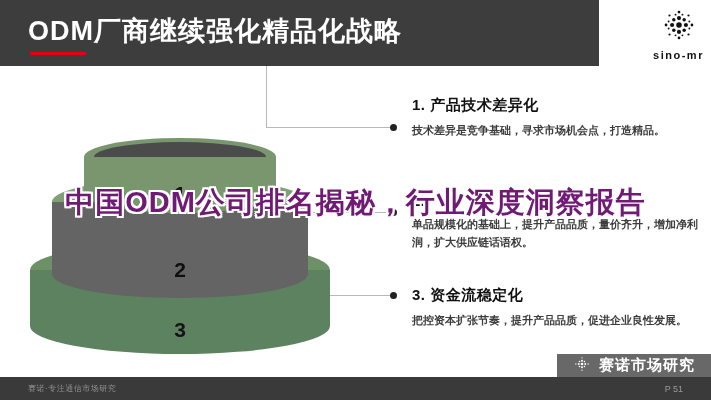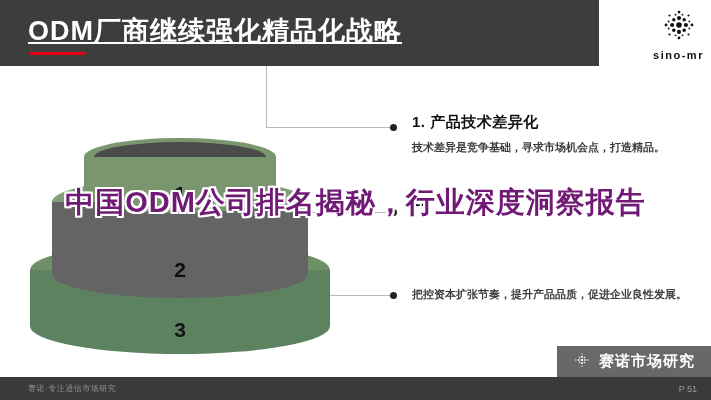--- a/index.html
+++ b/index.html
@@ -13,21 +13,20 @@
 
   
   .header {
     position:absolute; top:0; left:0; right:0; height:66px;
     background:#3d3d3d;
   }
   .header-title {
     position:absolute; left:28px; top:13px;
     font-size:27px; font-weight:bold; color:#ffffff; letter-spacing:1px;
     white-space:nowrap;
-    text-decoration:underline;
   }
   .header-underline {
     position:absolute; left:30px; top:52px; width:56px; height:3px;
     background:#e60012;
   }
   .logo-panel {
     position:absolute; right:0; top:0; width:112px; height:66px;
     background:#ffffff;
     display:flex; flex-direction:column; align-items:center; justify-content:center; gap:1px;padding-left:47px;
   }
@@ -71,21 +70,21 @@
   .conn-h1 { left:266px; top:127px; width:126px; height:1px; }
   .conn-h2 { left:310px; top:212px; width:82px;  height:1px; }
   .conn-h3 { left:322px; top:295px; width:70px;  height:1px; }
   .dot { position:absolute; width:7px; height:7px; border-radius:50%; background:#222222; }
   .dot-1 { left:390px; top:124px; }
   .dot-2 { left:390px; top:209px; }
   .dot-3 { left:390px; top:292px; }
 
   
   .point { position:absolute; left:412px; width:292px; }
-  .point-1 { top:113px; }
+  .point-1 { top:96px; }
   .point-2 { top:192px; }
   .point-3 { top:286px; }
   .point-title {
     font-size:15px; font-weight:bold; color:#111111;
     letter-spacing:0.5px; margin-bottom:7px; min-height:16px;
   }
   .point-body {
     font-size:11px; font-weight:600; color:#3c3c3c; line-height:1.6;
   }
 
@@ -94,32 +93,32 @@
     position:absolute; left:0; right:0; top:183px; z-index:50;
     text-align:center; white-space:nowrap;
     font-size:29px; font-weight:900; color:#701a75; letter-spacing:1px;
     text-shadow:
       -2px -2px 0 #fff, 2px -2px 0 #fff, -2px 2px 0 #fff, 2px 2px 0 #fff,
       -2px 0 0 #fff, 2px 0 0 #fff, 0 -2px 0 #fff, 0 2px 0 #fff;
   }
 
   
   .watermark {
-    position:absolute; right:0; bottom:23px; height:31px; z-index:60;
+    position:absolute; right:0; bottom:23px; height:23px; z-index:60;
     background:rgba(92,92,92,0.93);
     display:flex; align-items:center; gap:8px; padding:0 16px;
   }
   .wm-text { color:#ffffff; font-weight:bold; font-size:15px; letter-spacing:1px; }
 
   
   .footer {
     position:absolute; left:0; right:0; bottom:0; height:23px;
     background:#3a3a3a;
     display:flex; align-items:center; justify-content:space-between;
-    padding:0 14px 0 28px;
+    padding:0 28px 0 28px;
   }
   .footer-left { font-size:8px; color:#8f8f8f; letter-spacing:0.5px; }
   .footer-page { font-size:9px; color:#9a9a9a;text-align:center; }
 </style>
 </head>
 <body>
 
 <div class="header">
   <div class="header-title">ODM厂商继续强化精品化战略</div>
   <div class="header-underline"></div>
@@ -183,22 +182,24 @@
 <div class="dot dot-1"></div>
 <div class="dot dot-2"></div>
 <div class="dot dot-3"></div>
 
 <div class="point point-1">
   <div class="point-title">1.  产品技术差异化</div>
   <div class="point-body">技术差异是竞争基础，寻求市场机会点，打造精品。</div>
 </div>
 <div class="point point-2">
   <div class="point-title">2.</div>
+  <div class="point-body">单品规模化的基础上，提升产品品质，量价齐升，增加净利润，扩大供应链话语权。</div>
 </div>
 <div class="point point-3">
+  <div class="point-title">3.  资金流稳定化</div>
   <div class="point-body">把控资本扩张节奏，提升产品品质，促进企业良性发展。</div>
 </div>
 
 <div class="overlay-title">中国ODM公司排名揭秘，行业深度洞察报告</div>
 
 <div class="watermark">
   <span>
     <svg width="18" height="18" viewBox="0 0 44 44" fill="#ffffff">
       <circle cx="22" cy="22" r="3.2"></circle>
         <circle cx="22" cy="14" r="2.4"></circle>

